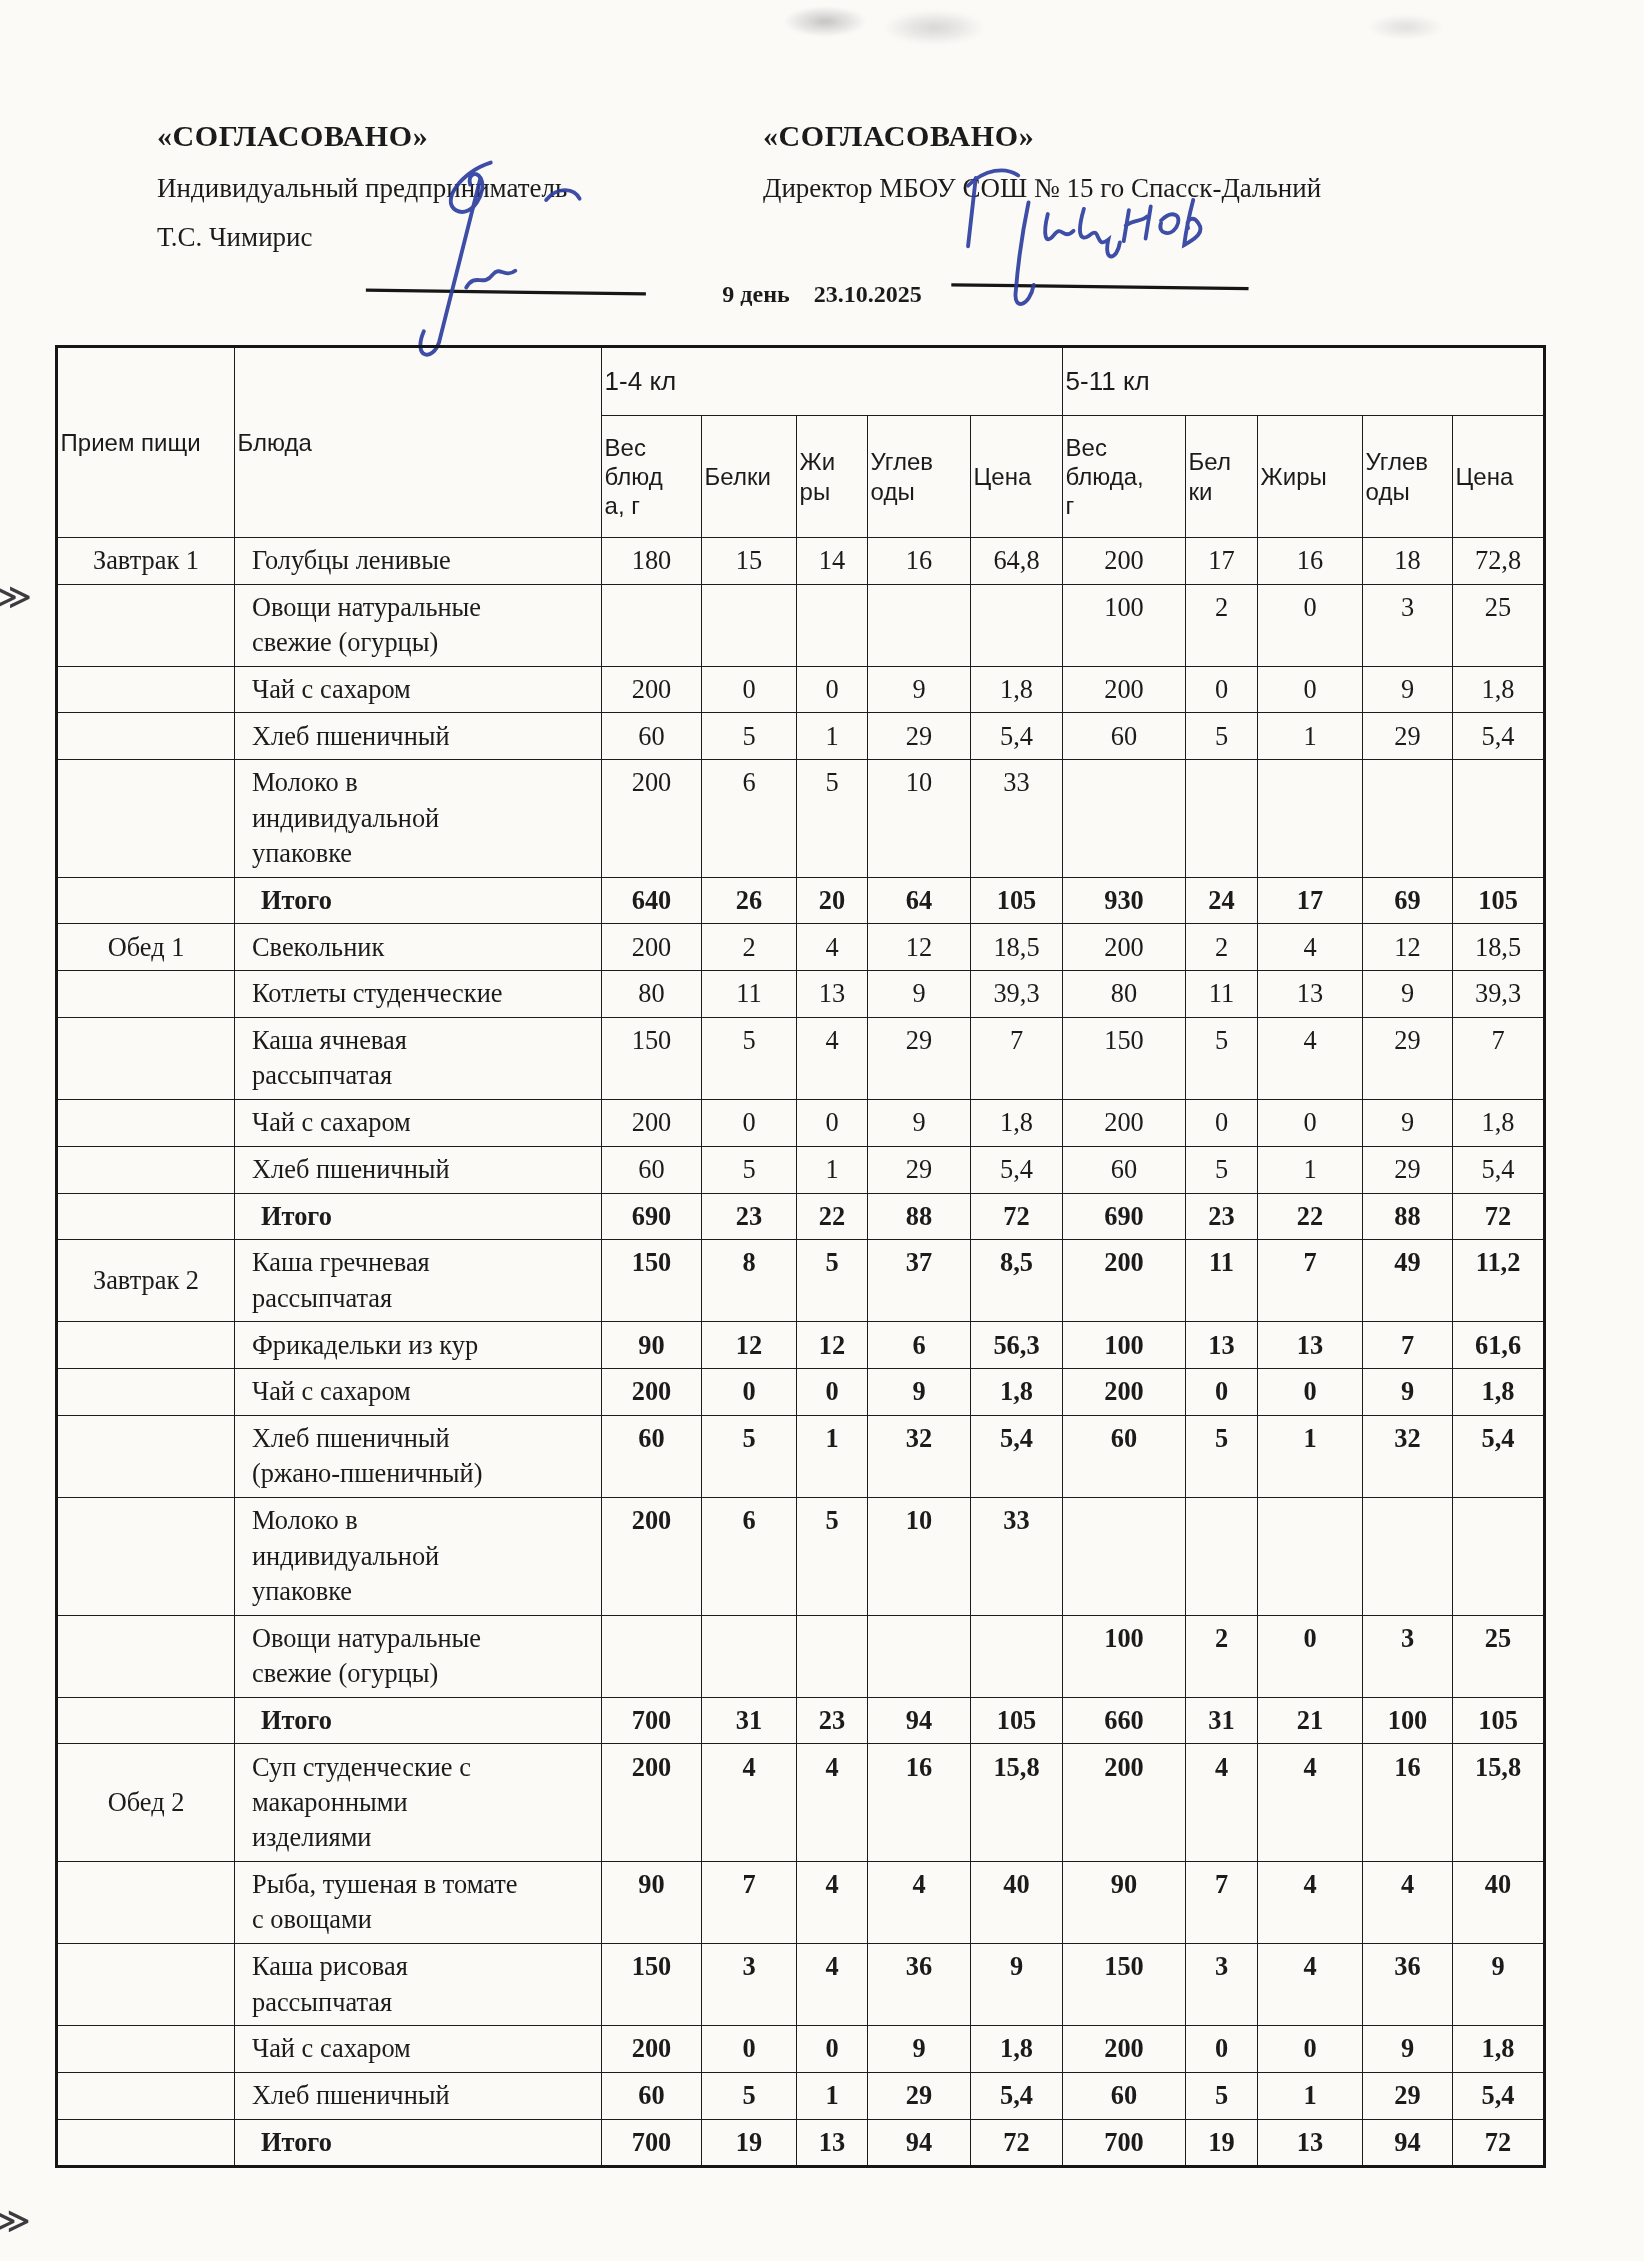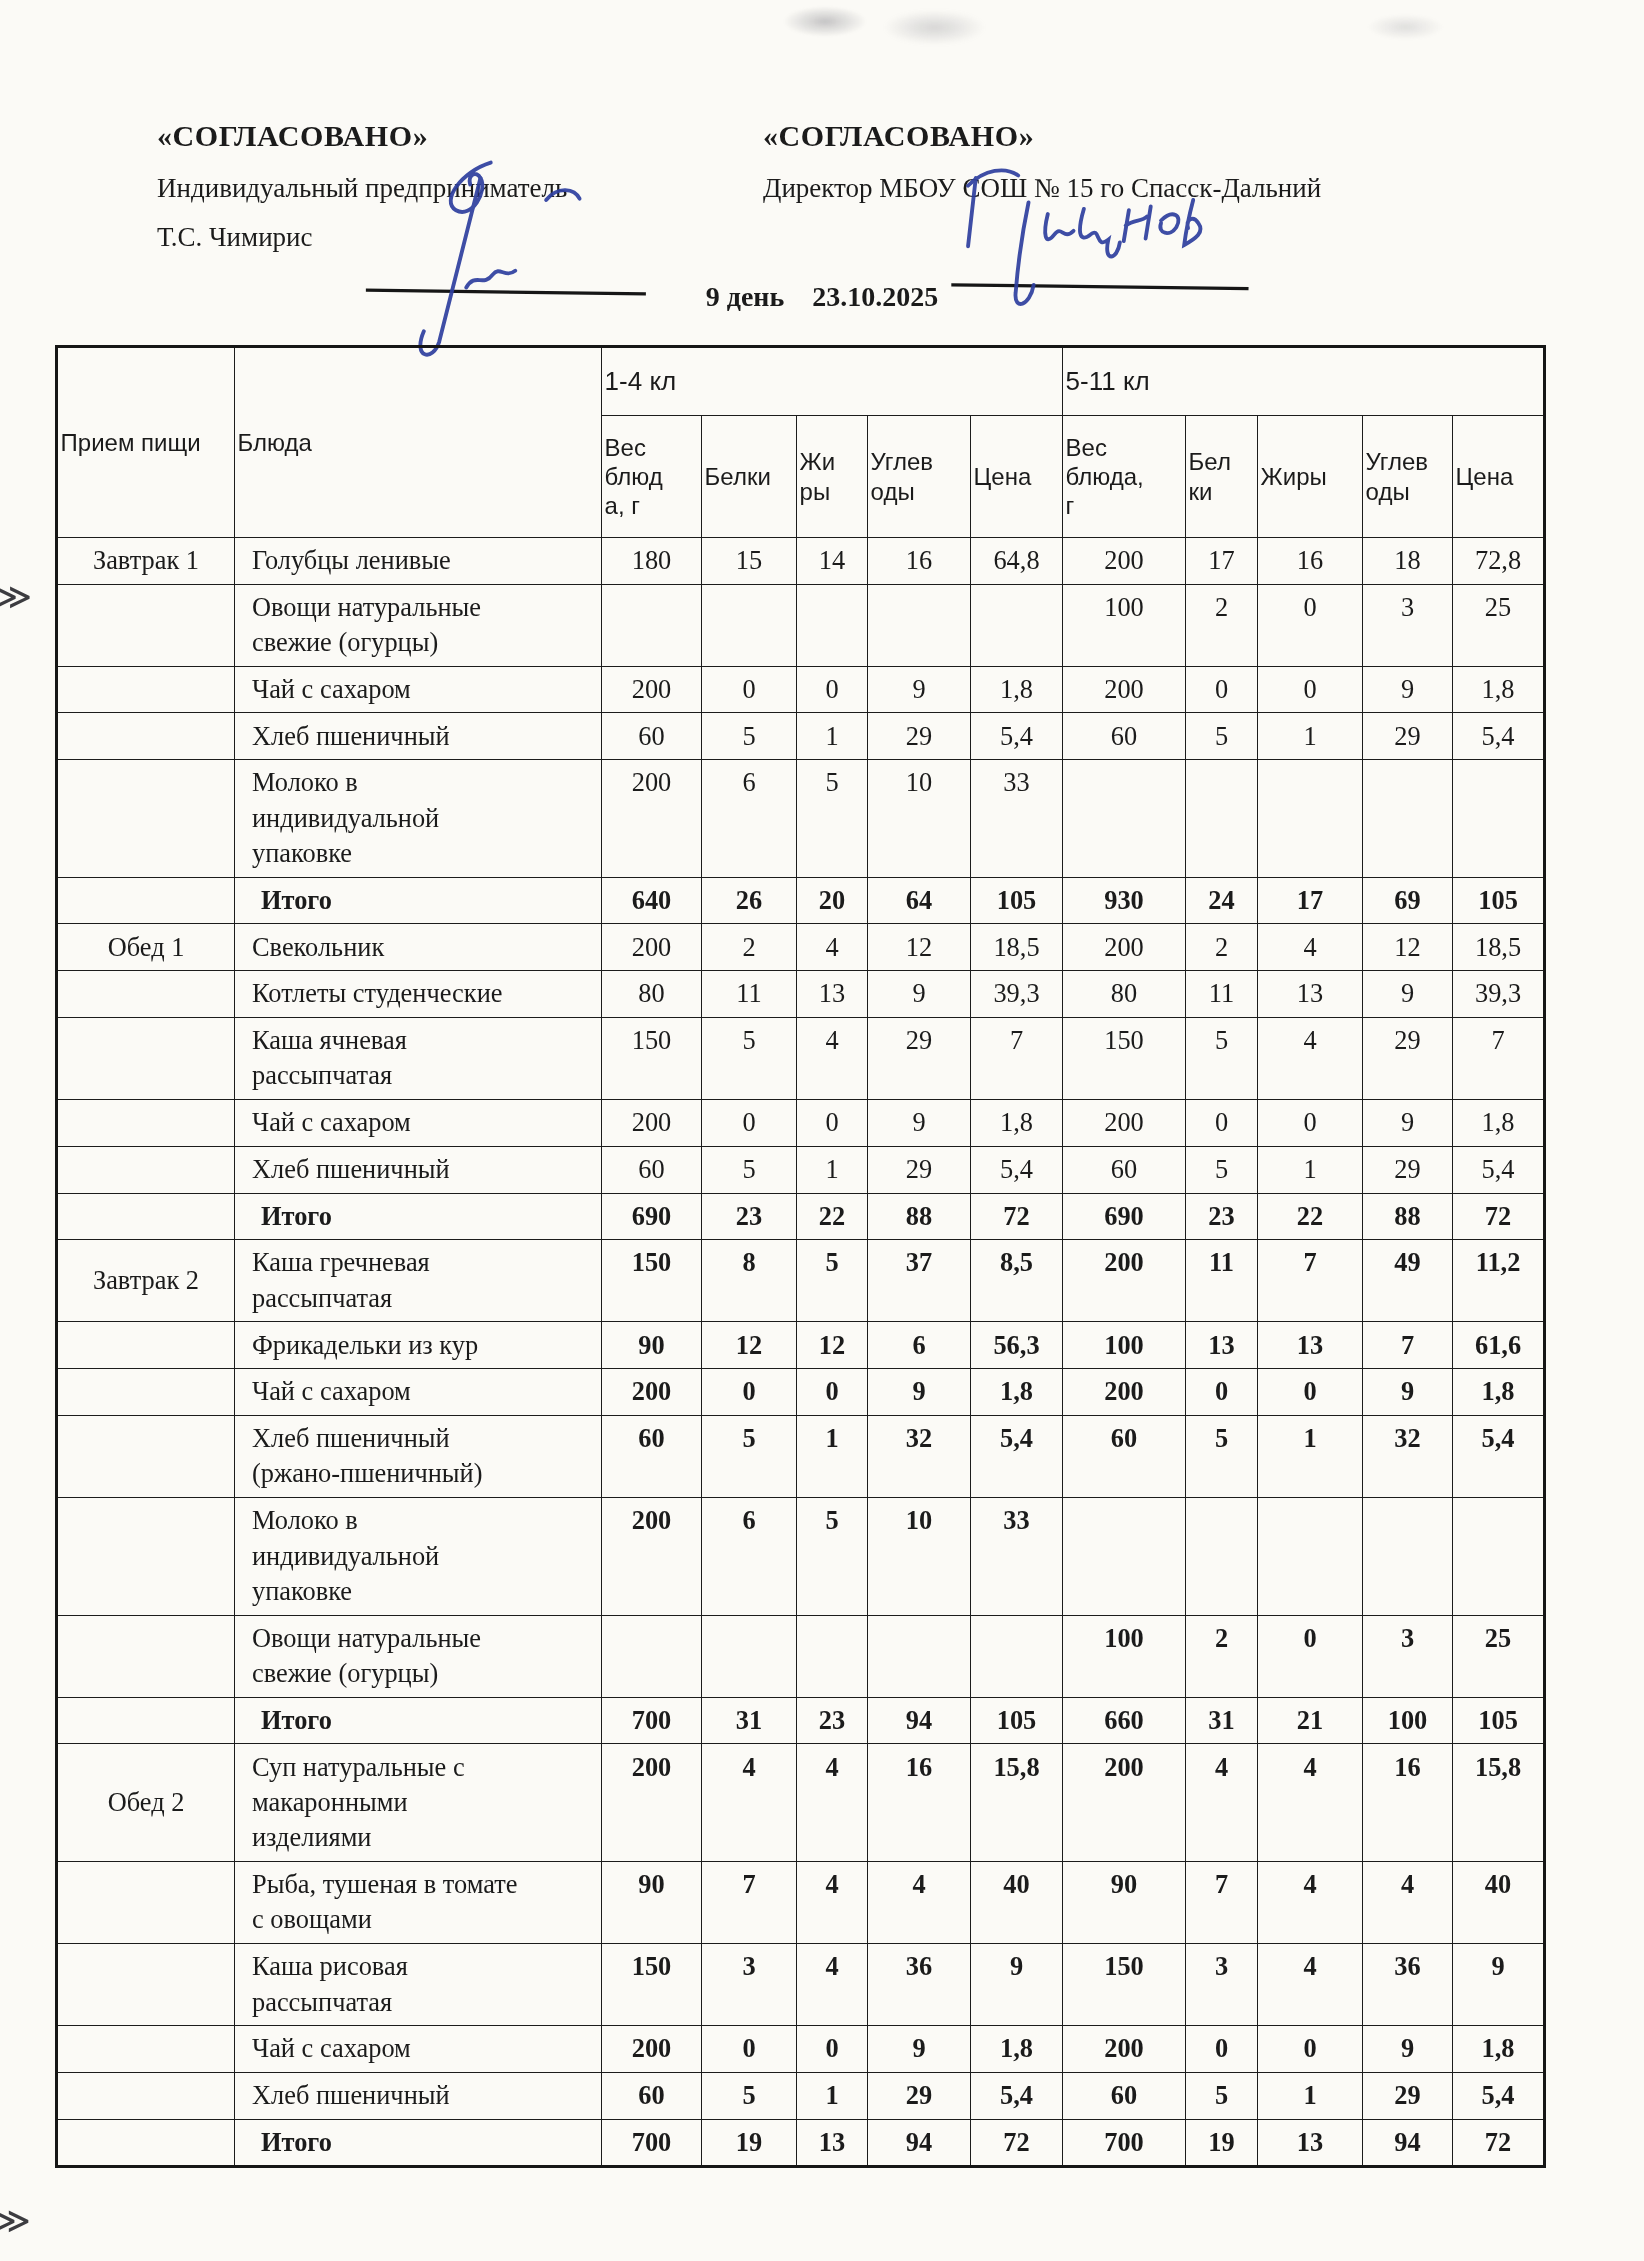--- a/index.html
+++ b/index.html
@@ -11,21 +11,21 @@
   .approval-right{left:763px;top:92px;width:838px;}
   .appr-title{font-size:30px;font-weight:bold;letter-spacing:0.6px;margin-bottom:6.4px;margin-top:16px;}
   .appr-line{font-size:27px;line-height:36px;}
   .appr-name{font-size:27px;line-height:36px;margin-top:1.3px;}
   
   .sig{position:absolute;}
   .sig-left{left:353px;top:129px;width:309px;height:232px;}
   .sig-right{left:946px;top:124px;width:322px;height:193px;}
   
   .date-line{position:absolute;left:0;right:0;top:281px;text-align:center;
-             font-size:28px;font-weight:bold;white-space:pre;}
+             font-size:24px;font-weight:bold;white-space:pre;}
   
   table.menu{position:absolute;left:55px;top:345px;border-collapse:collapse;table-layout:fixed;
              width:1489px;}
   table.menu th,table.menu td{border:1.9px solid #1c1c1c;}
   table.menu{border:3.2px solid #161616;}
   th{font-family:"Liberation Sans","DejaVu Sans",sans-serif;font-weight:normal;
      font-size:24px;line-height:1.22;text-align:left;vertical-align:middle;
      white-space:pre-line;padding:5.2px 2.6px;}
   th.group{font-size:26px;height:57px;}
   th.sub{height:110px;}
@@ -410,21 +410,21 @@
           <td class="num">94</td>
           <td class="num">105</td>
           <td class="num">660</td>
           <td class="num">31</td>
           <td class="num">21</td>
           <td class="num">100</td>
           <td class="num">105</td>
         </tr>
         <tr class="row-bold">
           <td class="meal">Обед 2</td>
-          <td class="dish">Суп натуральные с
+          <td class="dish">Суп студенческие с
 макаронными
 изделиями</td>
           <td class="num">200</td>
           <td class="num">4</td>
           <td class="num">4</td>
           <td class="num">16</td>
           <td class="num">15,8</td>
           <td class="num">200</td>
           <td class="num">4</td>
           <td class="num">4</td>

